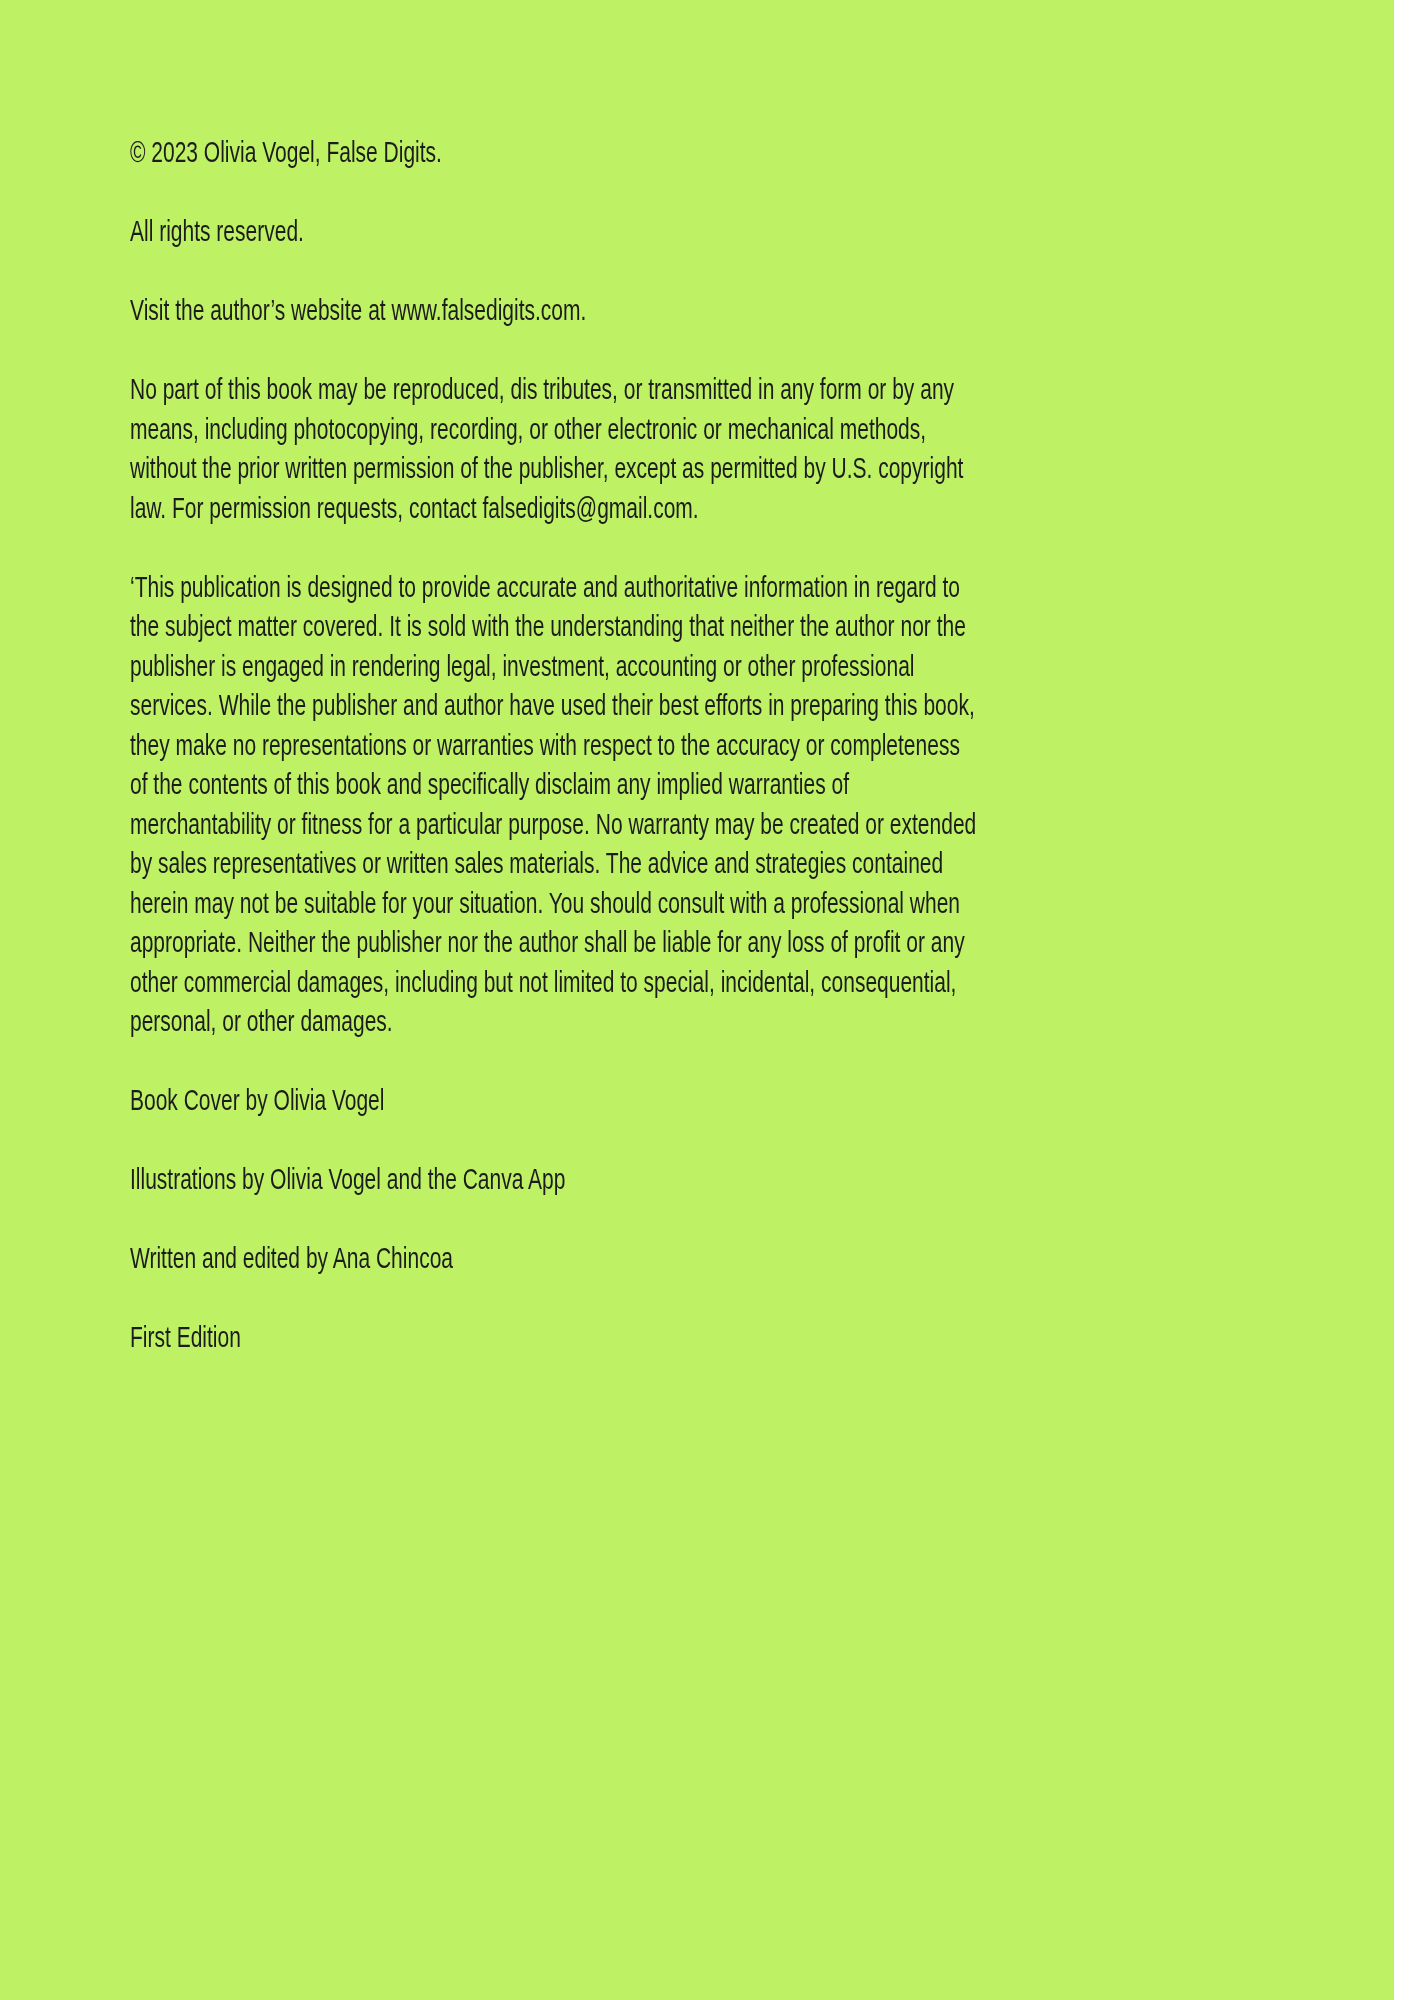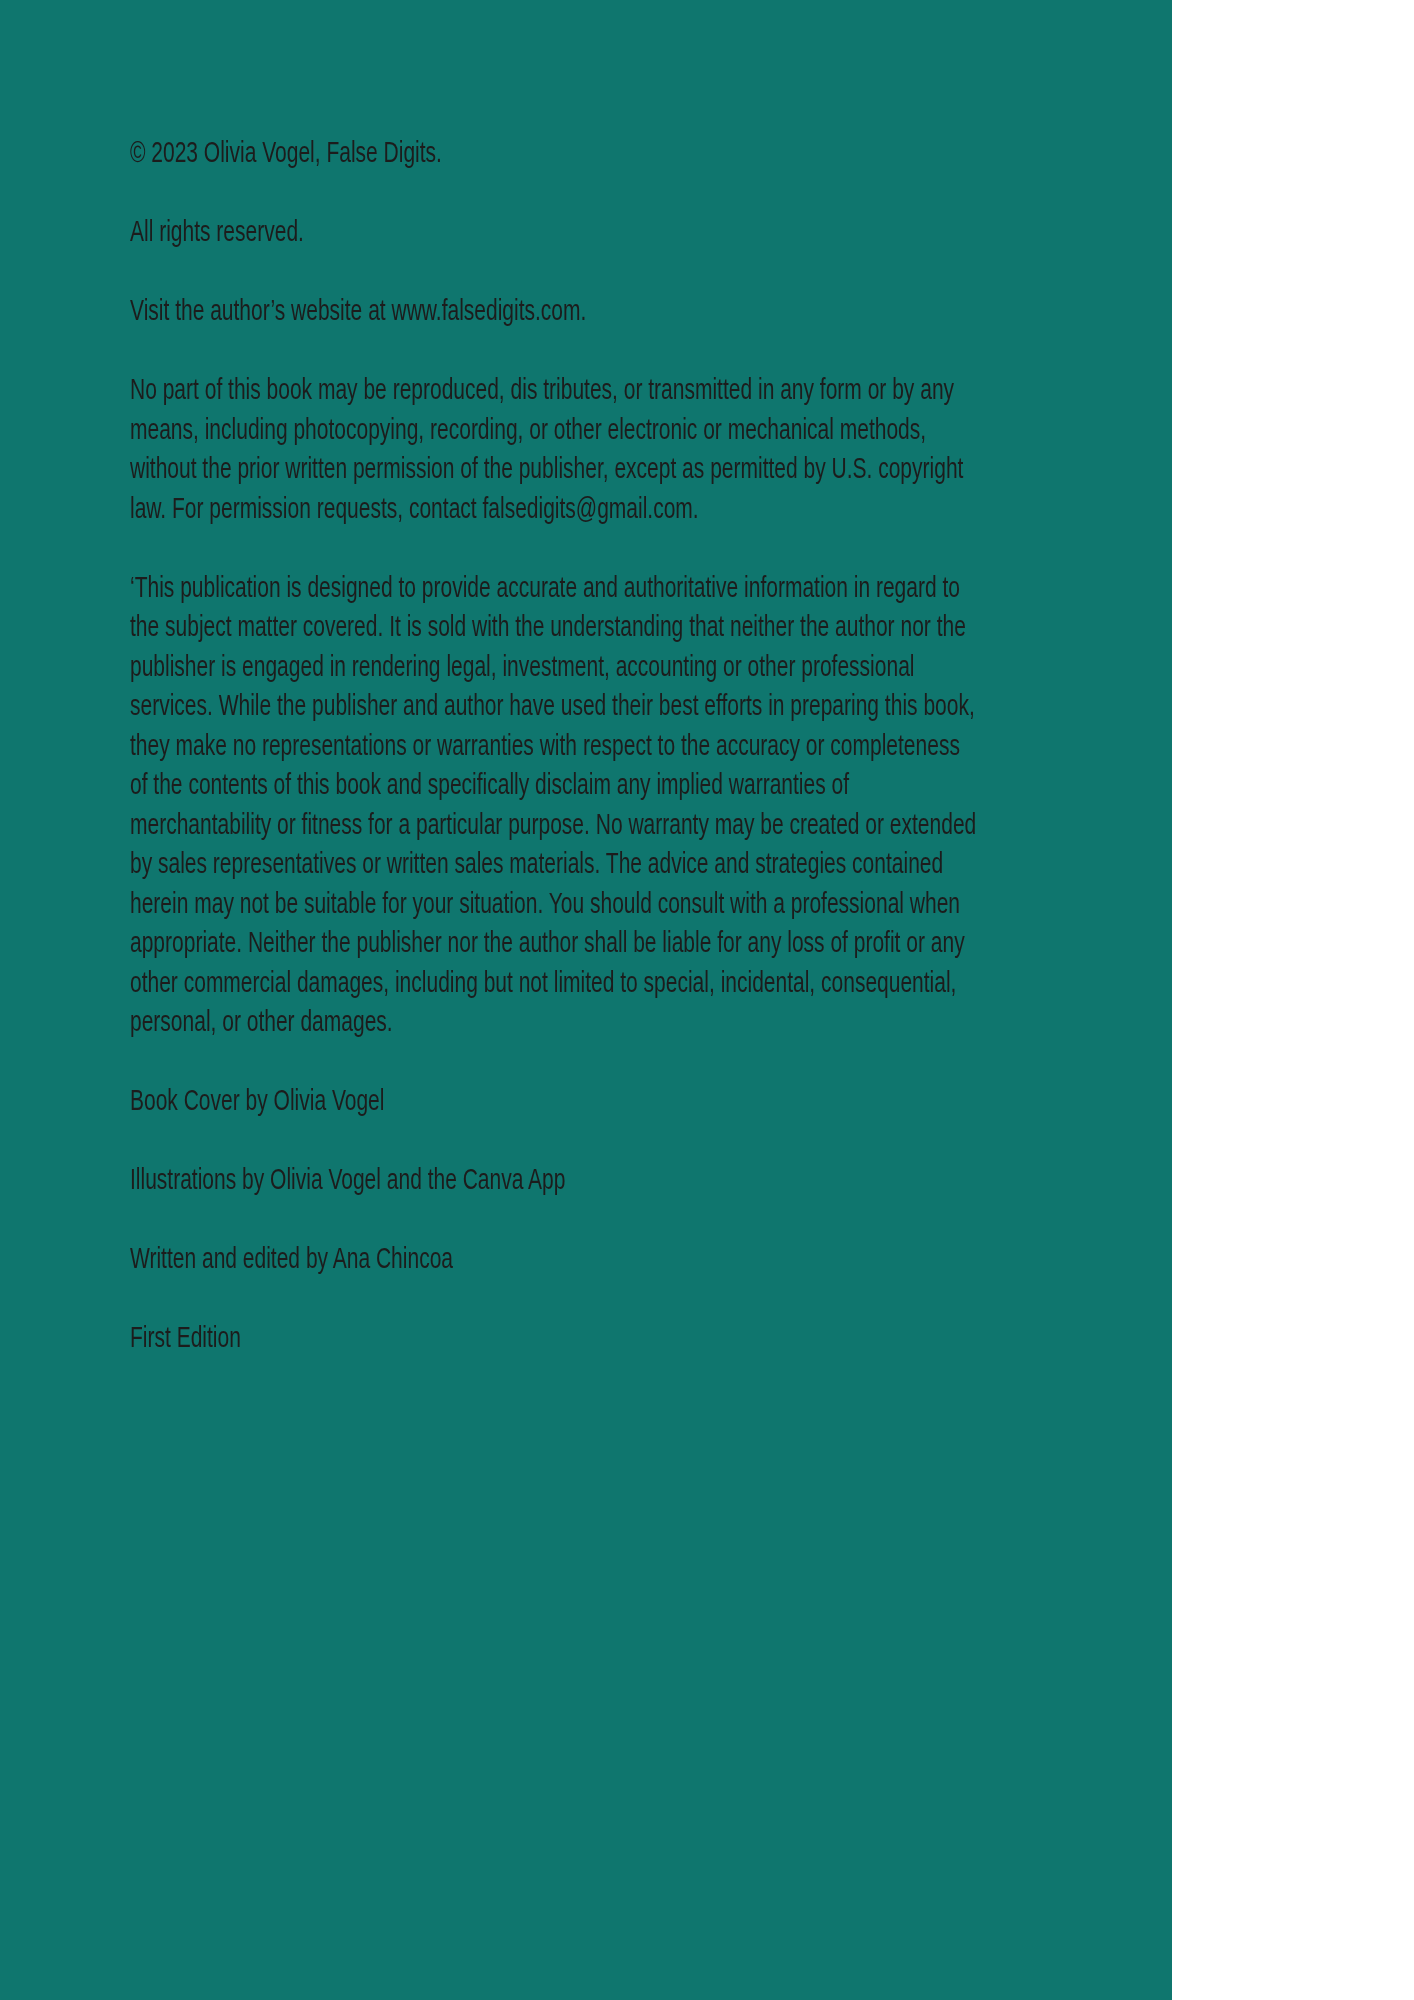--- a/index.html
+++ b/index.html
@@ -9,23 +9,23 @@
   }
   body {
     width: 1414px;
     height: 2000px;
     overflow: hidden;
     position: relative;
   }
   .page {
     position: absolute;
     top: 0; left: 0;
-    width: 1172px;
+    width: 1394px;
     height: 2000px;
-    background: #0f766e;
+    background: #bef264;
     padding: 132px 0 0 130px;
     box-sizing: border-box;
   }
   .textblock {
     font-family: "Liberation Sans", sans-serif;
     font-size: 30px;
     line-height: 39.5px;
     font-weight: 400;
     color: #1c1c1c;
     transform: scaleX(0.70);

